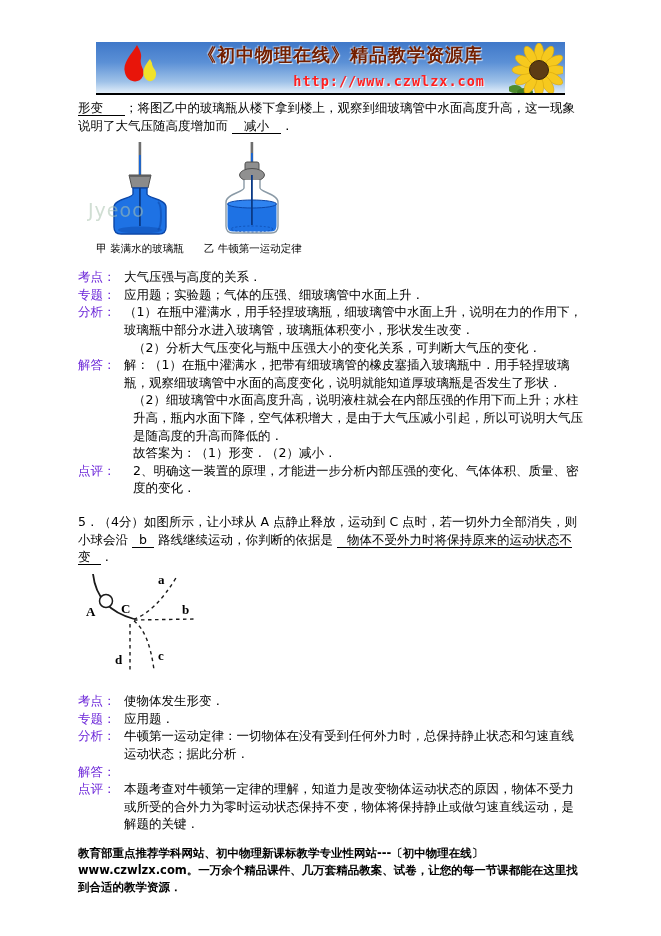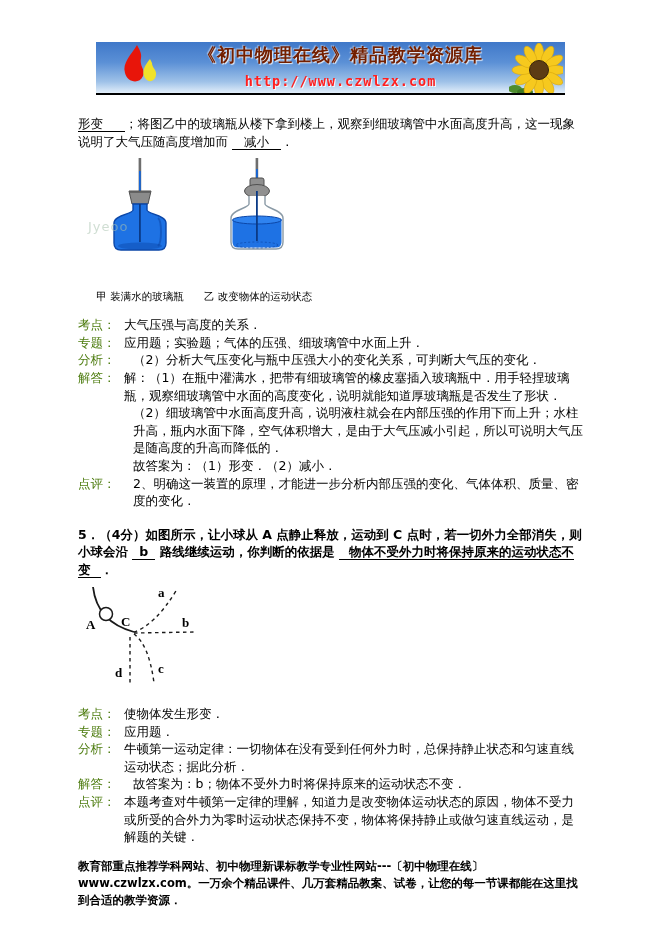--- a/index.html
+++ b/index.html
@@ -8,47 +8,47 @@
 
   
   .banner{position:relative;margin:42px 0 0 96px;width:469px;height:51px;
           background:linear-gradient(180deg,#3f78c9 0%,#5b90d6 40%,#9fc2e8 78%,#e2eefa 100%);
           border-bottom:2px solid #000;overflow:hidden;display:flex;align-items:center;gap:24px;}
   .banner-logo{margin-left:16px;flex:0 0 auto;}
   .banner-center{flex:1;text-align:center;padding-left:6px;line-height:1.1;}
   .banner-title{font-family:"Liberation Serif",serif;font-weight:bold;font-size:18px;letter-spacing:1px;
                 color:#731f00;text-shadow:1px 1px 1px rgba(255,255,255,.85),-1px -1px 1px rgba(255,255,255,.5);}
   .banner-url{font-family:"DejaVu Sans Mono",monospace;font-weight:bold;font-size:13.5px;letter-spacing:1px;
-              color:#ff1f1f;text-shadow:1px 1px 0 rgba(255,255,255,.8);margin-top:9px;}
+              color:#ff1f1f;text-shadow:1px 1px 0 rgba(255,255,255,.8);margin-top:9px;text-align:right;}
   .banner-flower{flex:0 0 auto;align-self:flex-end;margin:0 2px -6px 0;}
 
   
   .content{margin-left:78px;width:507px;font-size:12.5px;line-height:17.6px;}
-  .statement{margin-top:20px;}
+  .statement{margin-top:4px;}
   .blank{border-bottom:1px solid #000;}
   .blank.b1{padding-right:22px;}
   .blank.b2{padding:0 12px;}
   .blank.bsm{padding:0 7px;}
   .blank.blg{padding:0 10px;}
 
   
   .fig1{display:flex;gap:16px;margin:8px 0 13px 14px;position:relative;}
-  .fig1 .bottle-fig{display:flex;flex-direction:column;align-items:center;gap:32px;}
+  .fig1 .bottle-fig{display:flex;flex-direction:column;align-items:center;}
   .fig1 .cap{font-size:10.5px;line-height:14px;white-space:nowrap;margin-top:1px;}
-  .watermark{position:absolute;left:-4px;top:60px;font-size:13px;color:rgba(170,195,175,.55);
+  .watermark{position:absolute;left:-4px;top:60px;font-size:19px;color:rgba(170,195,175,.55);
              letter-spacing:1px;pointer-events:none;}
   .fig2{margin:8px 0 8px 4px;}
 
   
   .qa{display:flex;align-items:flex-start;}
-  .lbl{flex:0 0 46px;color:#4d7c0f;white-space:nowrap;}
+  .lbl{flex:0 0 46px;color:#6d28d9;white-space:nowrap;}
   .bd{flex:1;}
   .ind{padding-left:9px;}
 
-  .q5-statement{margin-top:16px;font-weight:bold;}
+  .q5-statement{margin-top:16px;}
 
   .footer{margin:12px 0 0 0;font-weight:700;font-size:11.5px;line-height:17px;width:507px;}
 
   svg text{font-family:"Liberation Serif",serif;font-weight:bold;}
 </style>
 </head>
 <body>
 
 <div class="page">
 
@@ -125,39 +125,40 @@
           <ellipse cx="45" cy="33" rx="12.5" ry="6.5" fill="#909090" stroke="#4f4f4f" stroke-width="1"></ellipse>
 
           <path d="M37,38 L37,46 C37,50 19,52 19,60 L19,84 Q19,91 26,91 L64,91 Q71,91 71,84 L71,60 C71,52 53,50 53,46 L53,38" fill="#ffffff" stroke="#8a9aa6" stroke-width="1.4"></path>
 
           <path d="M20.5,62 L20.5,84 Q20.5,89.5 26,89.5 L64,89.5 Q69.5,89.5 69.5,84 L69.5,62 Z" fill="#1e72e4"></path>
           <ellipse cx="45" cy="62" rx="24.5" ry="4" fill="#2f83f0" stroke="#0c47a8" stroke-width="1"></ellipse>
 
           <rect x="44" y="33" width="1.8" height="50" fill="#0b3a86"></rect>
           <ellipse cx="45" cy="87" rx="21" ry="3" fill="none" stroke="#0c47a8" stroke-width="1" stroke-dasharray="2,2" opacity="0.7"></ellipse>
         </svg>
-        <div class="cap">乙  改变物体的运动状态</div>
+        <div class="cap">乙  牛顿第一运动定律</div>
       </div>
     </div>
 
     <div class="qa">
       <span class="lbl">考点：</span>
       <div class="bd">
           <div>大气压强与高度的关系．</div>
         </div>
     </div>
     <div class="qa">
       <span class="lbl">专题：</span>
       <div class="bd">
           <div>应用题；实验题；气体的压强、细玻璃管中水面上升．</div>
         </div>
     </div>
     <div class="qa">
       <span class="lbl">分析：</span>
       <div class="bd">
+        <div>（1）在瓶中灌满水，用手轻捏玻璃瓶，细玻璃管中水面上升，说明在力的作用下，玻璃瓶中部分水进入玻璃管，玻璃瓶体积变小，形状发生改变．</div>
         <div class="ind">（2）分析大气压变化与瓶中压强大小的变化关系，可判断大气压的变化．</div>
       </div>
     </div>
     <div class="qa">
       <span class="lbl">解答：</span>
       <div class="bd">
         <div>解：（1）在瓶中灌满水，把带有细玻璃管的橡皮塞插入玻璃瓶中．用手轻捏玻璃瓶，观察细玻璃管中水面的高度变化，说明就能知道厚玻璃瓶是否发生了形状．</div>
         <div class="ind">（2）细玻璃管中水面高度升高，说明液柱就会在内部压强的作用下而上升；水柱升高，瓶内水面下降，空气体积增大，是由于大气压减小引起，所以可说明大气压是随高度的升高而降低的．</div>
         <div class="ind">故答案为：（1）形变．（2）减小．</div>
       </div>
@@ -211,21 +212,20 @@
     </div>
     <div class="qa">
       <span class="lbl">分析：</span>
       <div class="bd">
           <div>牛顿第一运动定律：一切物体在没有受到任何外力时，总保持静止状态和匀速直线运动状态；据此分析．</div>
         </div>
     </div>
     <div class="qa">
       <span class="lbl">解答：</span>
       <div class="bd">
-        <div class="ind">故答案为：b；物体不受外力时将保持原来的运动状态不变．</div>
       </div>
     </div>
     <div class="qa">
       <span class="lbl">点评：</span>
       <div class="bd">
           <div>本题考查对牛顿第一定律的理解，知道力是改变物体运动状态的原因，物体不受力或所受的合外力为零时运动状态保持不变，物体将保持静止或做匀速直线运动，是解题的关键．</div>
         </div>
     </div>
 
     <div class="footer">教育部重点推荐学科网站、初中物理新课标教学专业性网站---〔初中物理在线〕www.czwlzx.com。一万余个精品课件、几万套精品教案、试卷，让您的每一节课都能在这里找到合适的教学资源．</div>

